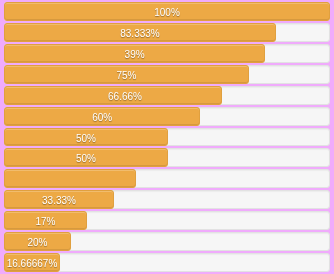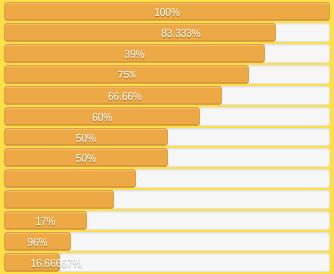--- a/index.html
+++ b/index.html
@@ -12,21 +12,21 @@
     height: 274px;
     background: #ffffff;
     font-family: "Liberation Sans", sans-serif;
     overflow: hidden;
   }
   #chart {
     box-sizing: border-box;
     width: 334px;
     height: 274px;
     padding: 2px 4px 2px 4px;
-    background: #fde047;
+    background: #f0abfc;
     display: flex;
     flex-direction: column;
     justify-content: flex-start;
   }
   .bar-row {
     position: relative;
     box-sizing: border-box;
     height: 19px;
     margin-bottom: 2px;
     background: #f6f6f6;
@@ -69,29 +69,29 @@
 </head>
 <body>
 
 <div id="chart">
     <div class="bar-row">
       <div class="bar-fill" style="width: calc(100% + 2px); background: rgb(237, 169, 69); border-color: rgb(224, 160, 63);"></div>
       <span class="bar-label" style="width: calc(100% + 2px); color: rgb(255, 255, 255);">100%</span>
     </div>
     <div class="bar-row">
       <div class="bar-fill" style="width: calc(83.333% + 2px); background: rgb(237, 169, 69); border-color: rgb(224, 160, 63);"></div>
-      <span class="bar-label" style="width: calc(83.333% + 2px); color: rgb(255, 255, 255); padding-left: 41px;">83.333%</span>
+      <span class="bar-label" style="width: calc(83.333% + 2px); color: rgb(255, 255, 255);">83.333%</span>
     </div>
     <div class="bar-row">
       <div class="bar-fill" style="width: calc(80% + 2px); background: rgb(237, 169, 69); border-color: rgb(224, 160, 63);"></div>
       <span class="bar-label" style="width: calc(80% + 2px); color: rgb(255, 255, 255);">39%</span>
     </div>
     <div class="bar-row">
       <div class="bar-fill" style="width: calc(75% + 2px); background: rgb(237, 169, 69); border-color: rgb(224, 160, 63);"></div>
-      <span class="bar-label" style="width: calc(75% + 2px); color: rgb(255, 255, 255); font-family: Liberation Mono, monospace;">75%</span>
+      <span class="bar-label" style="width: calc(75% + 2px); color: rgb(255, 255, 255);">75%</span>
     </div>
     <div class="bar-row">
       <div class="bar-fill" style="width: calc(66.66% + 2px); background: rgb(237, 169, 69); border-color: rgb(224, 160, 63);"></div>
       <span class="bar-label" style="width: calc(66.66% + 2px); color: rgb(255, 255, 255); margin-left: 12px;">66.66%</span>
     </div>
     <div class="bar-row">
       <div class="bar-fill" style="width: calc(60% + 2px); background: rgb(237, 169, 69); border-color: rgb(224, 160, 63);"></div>
       <span class="bar-label" style="width: calc(60% + 2px); color: rgb(255, 255, 255);">60%</span>
     </div>
     <div class="bar-row">
@@ -100,26 +100,27 @@
     </div>
     <div class="bar-row">
       <div class="bar-fill" style="width: calc(50% + 2px); background: rgb(237, 169, 69); border-color: rgb(224, 160, 63);"></div>
       <span class="bar-label" style="width: calc(50% + 2px); color: rgb(255, 255, 255);">50%</span>
     </div>
     <div class="bar-row">
       <div class="bar-fill" style="width: calc(40% + 2px); background: rgb(237, 169, 69); border-color: rgb(224, 160, 63);"></div>
     </div>
     <div class="bar-row">
       <div class="bar-fill" style="width: calc(33.33% + 2px); background: rgb(237, 169, 69); border-color: rgb(224, 160, 63);"></div>
+      <span class="bar-label" style="width: calc(33.33% + 2px); color: rgb(255, 255, 255);">33.33%</span>
     </div>
     <div class="bar-row">
       <div class="bar-fill" style="width: calc(25% + 2px); background: rgb(237, 169, 69); border-color: rgb(224, 160, 63);"></div>
       <span class="bar-label" style="width: calc(25% + 2px); color: rgb(255, 255, 255);">17%</span>
     </div>
     <div class="bar-row">
       <div class="bar-fill" style="width: calc(20% + 2px); background: rgb(237, 169, 69); border-color: rgb(224, 160, 63);"></div>
-      <span class="bar-label" style="width: calc(20% + 2px); color: rgb(255, 255, 255);">96%</span>
+      <span class="bar-label" style="width: calc(20% + 2px); color: rgb(255, 255, 255);">20%</span>
     </div>
     <div class="bar-row">
       <div class="bar-fill" style="width: calc(16.6667% + 2px); background: rgb(237, 169, 69); border-color: rgb(224, 160, 63);"></div>
-      <span class="bar-label" style="width: calc(16.6667% + 2px); color: rgb(255, 255, 255); padding-left: 24px;">16.66667%</span>
+      <span class="bar-label" style="width: calc(16.6667% + 2px); color: rgb(255, 255, 255);">16.66667%</span>
     </div>
   </div>
 
 </body></html>

